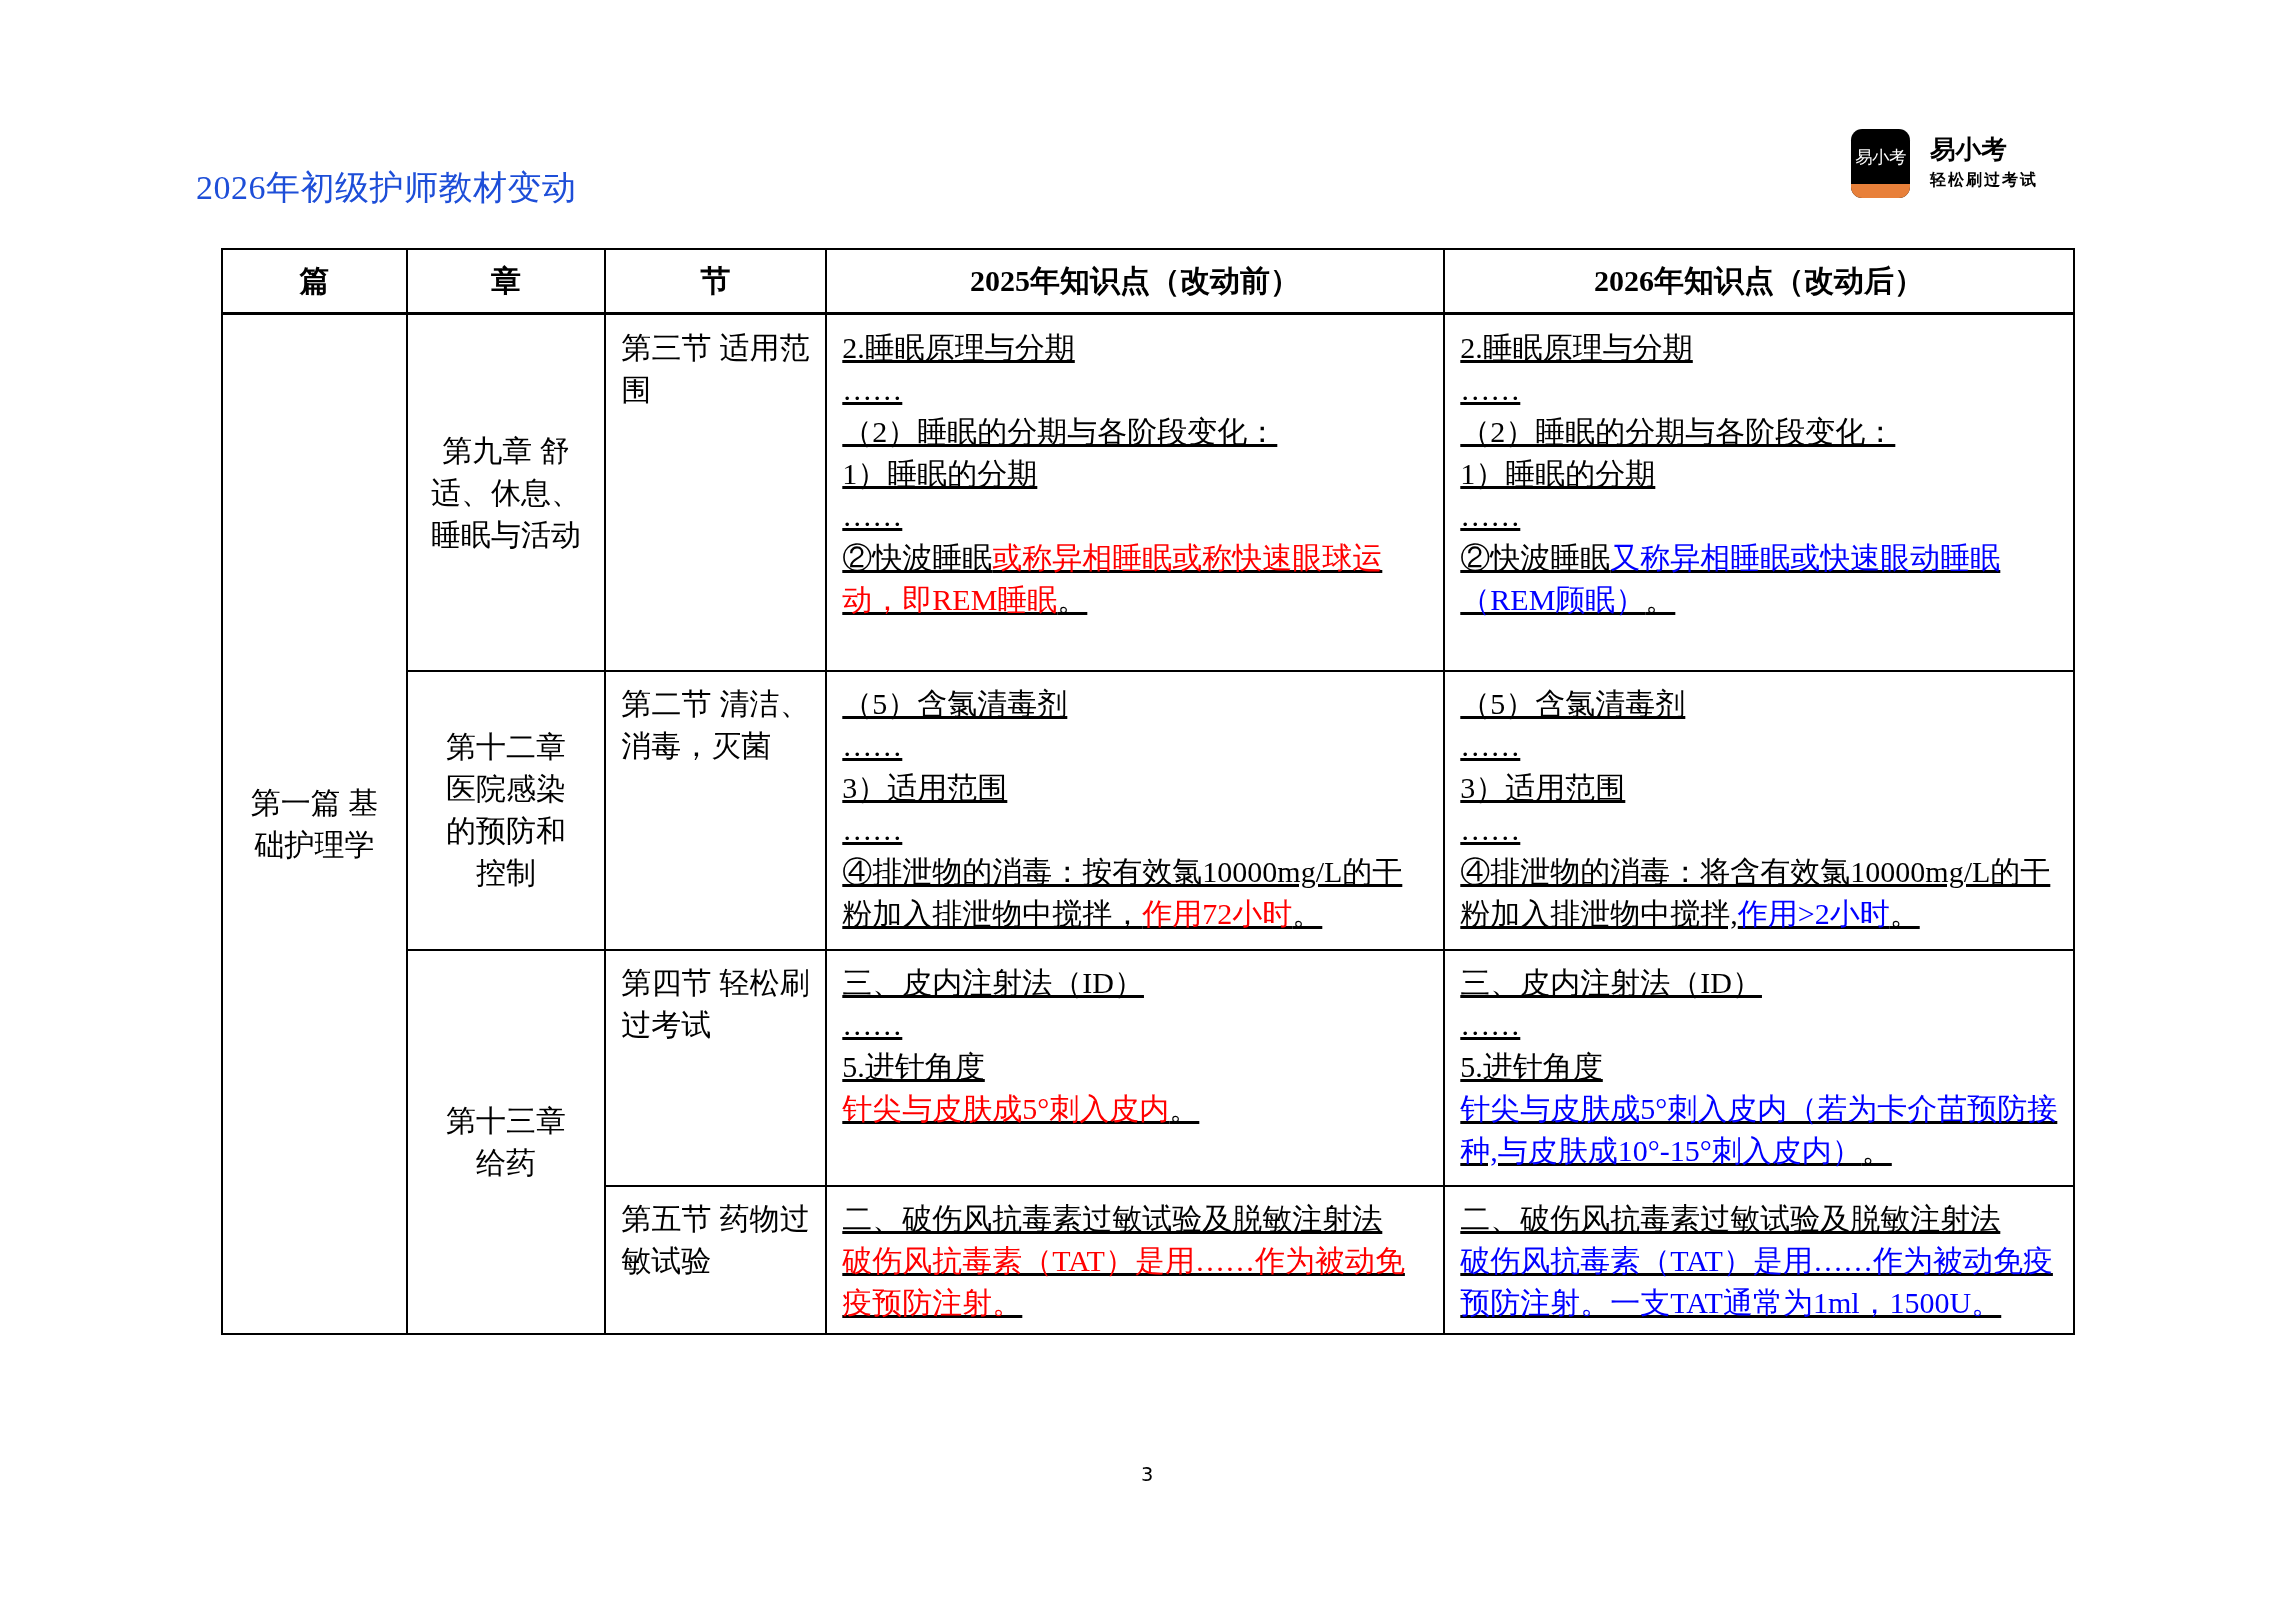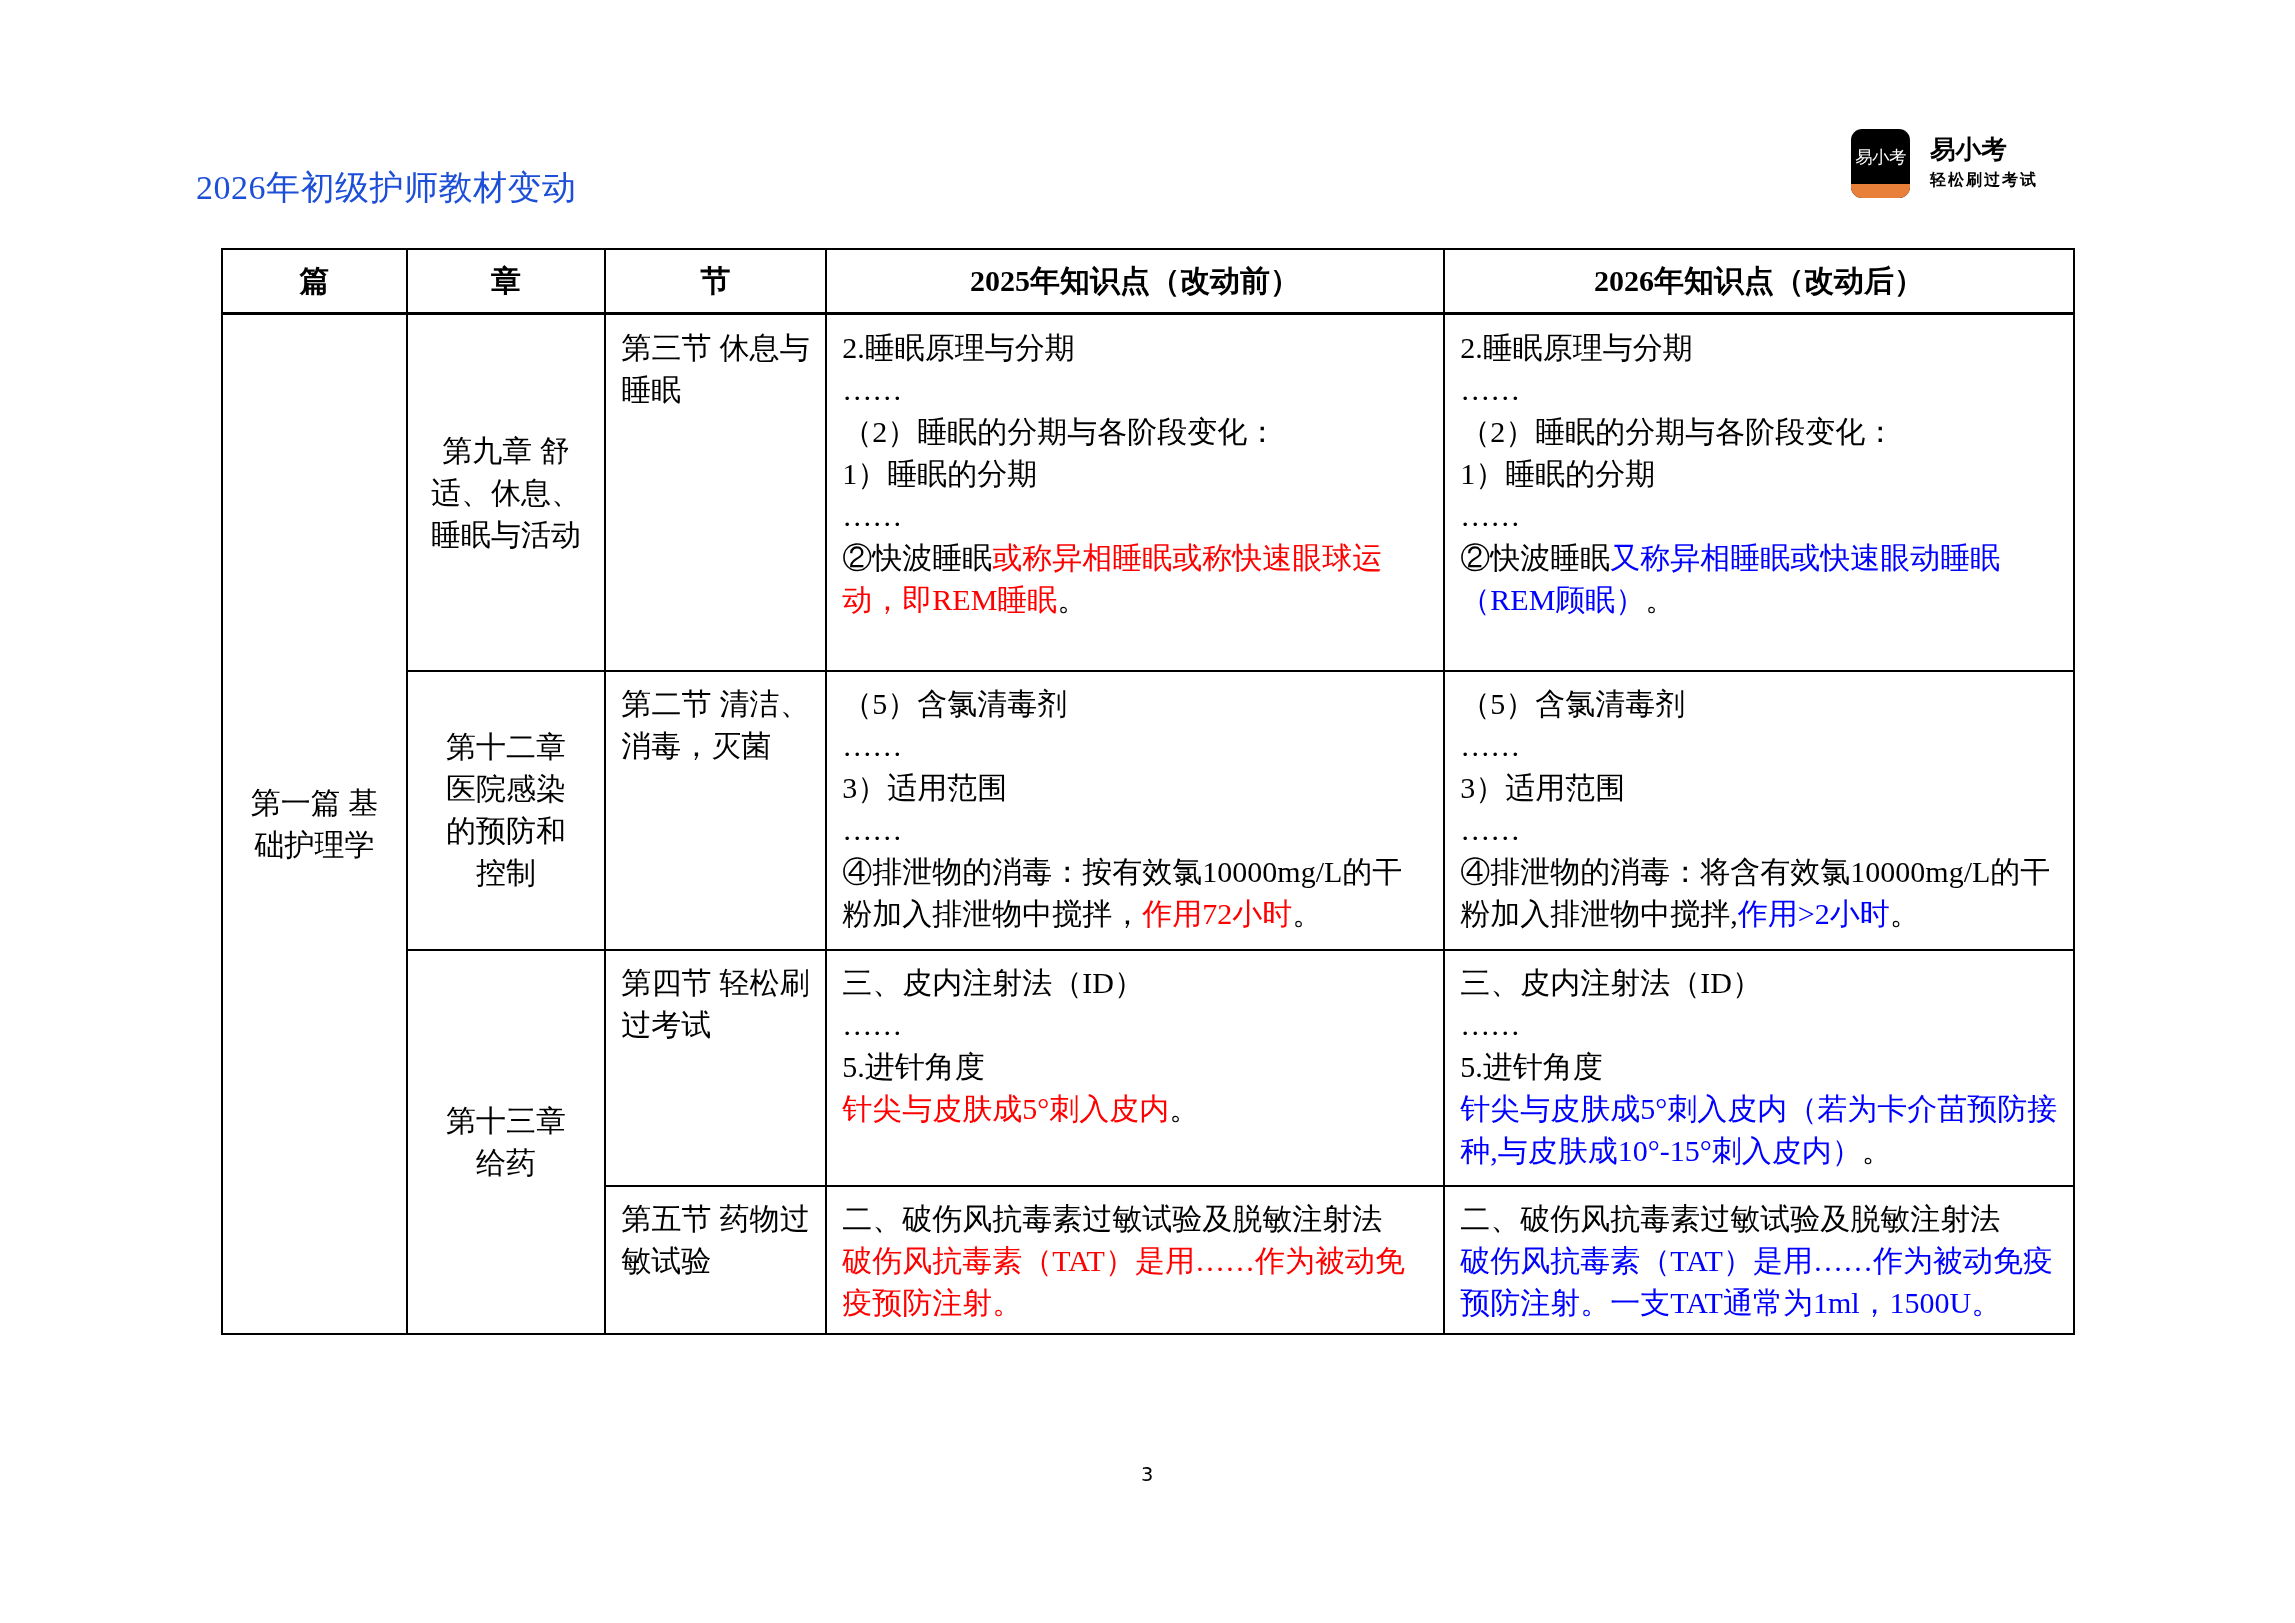--- a/index.html
+++ b/index.html
@@ -21,21 +21,21 @@
         border-collapse:collapse; table-layout:fixed; }
   table.changes td, table.changes th { border:2px solid #000; vertical-align:top;
         font-size:30px; line-height:42px; padding:11.2px 15.3px 9.2px 15.3px; font-weight:normal; }
   table.changes th { height:41px; vertical-align:middle; text-align:center; font-weight:bold;
         padding:10.2px 5.1px; }
   table.changes tr.head th { border-bottom-width:3.1px; }
   td.center { vertical-align:middle !important; text-align:center; }
   td.sec { text-align:justify; }
   .red { color:#FF0000; }
   .blue { color:#0000FF; }
-  .line { display:block; }
+  .line { display:block;text-decoration:underline; }
   .pg { position:absolute; left:1141px; top:1463px; font-family:"DejaVu Sans",sans-serif; font-size:19.4px; }
 </style>
 </head>
 <body>
 
 <div class="title">2026年初级护师教材变动</div>
 
 <div class="logo">
   <div class="logo-top">易小考</div>
   <div class="logo-bar"></div>
@@ -58,21 +58,21 @@
     <th>篇</th>
     <th>章</th>
     <th>节</th>
     <th>2025年知识点（改动前）</th>
     <th>2026年知识点（改动后）</th>
   </tr>
 
   <tr style="height:357px">
     <td rowspan="4" class="center" style="padding:10.2px 17.4px;">第一篇 基础护理学</td>
     <td class="center" style="padding:10.2px 18.4px;margin-left:16px;">第九章 舒适、休息、睡眠与活动</td>
-    <td class="sec">第三节 休息与睡眠</td>
+    <td class="sec">第三节 适用范围</td>
     <td>
       <span class="line">2.睡眠原理与分期</span>
       <span class="line">……</span>
       <span class="line">（2）睡眠的分期与各阶段变化：</span>
       <span class="line">1）睡眠的分期</span>
       <span class="line">……</span>
       <span class="line"><span>②快波睡眠</span><span class="red">或称异相睡眠或称快速眼球运动，即REM睡眠</span><span>。</span></span>
     </td>
     <td>
       <span class="line">2.睡眠原理与分期</span>

